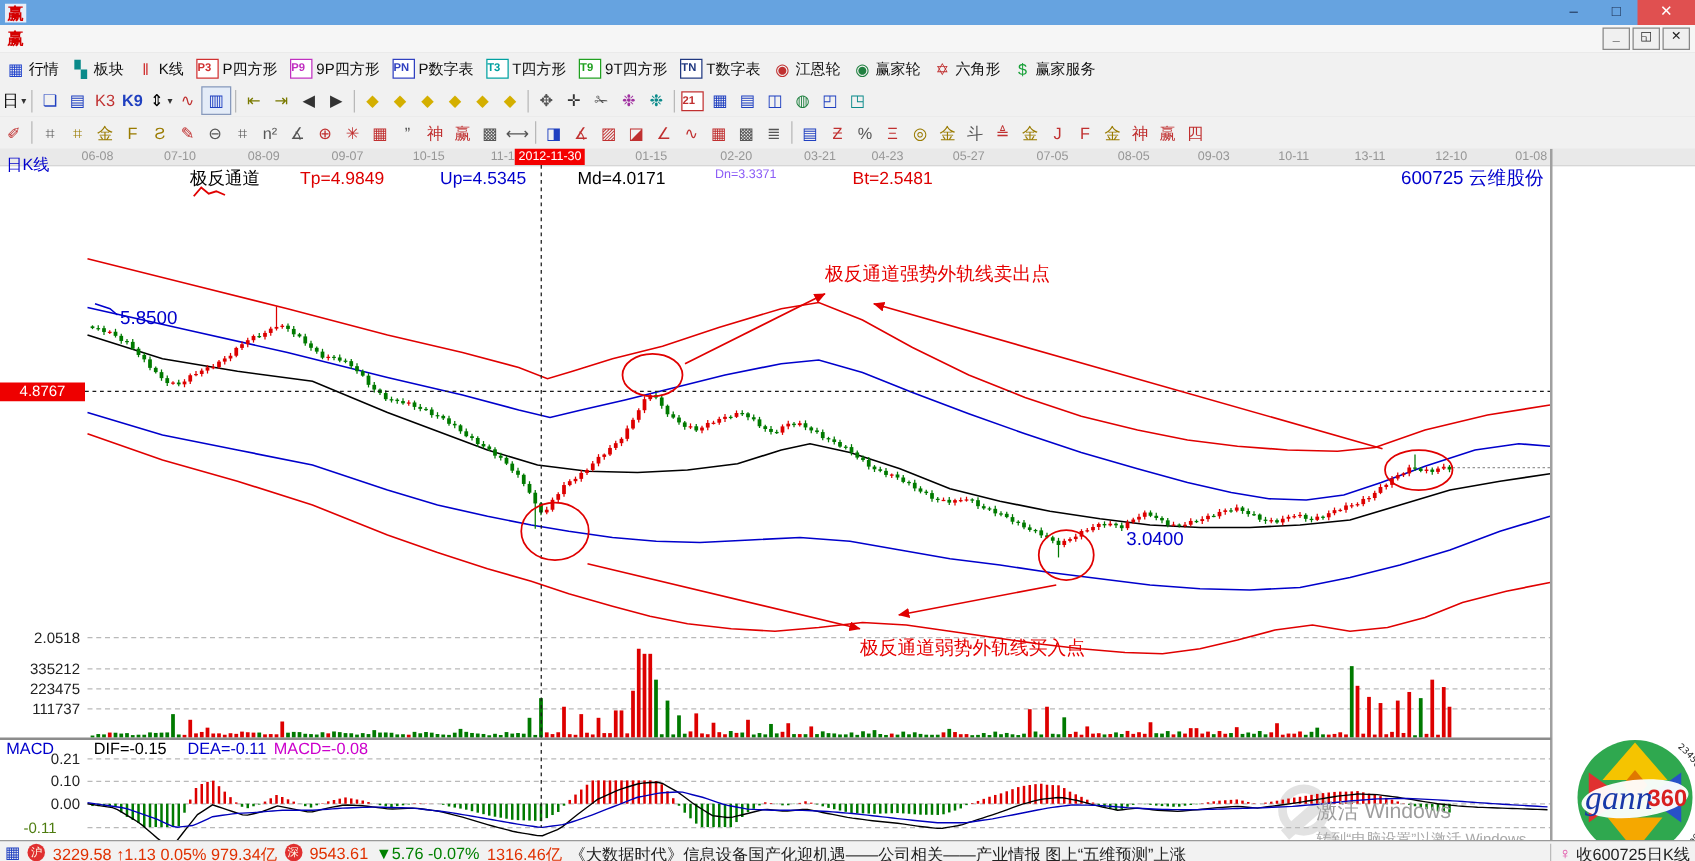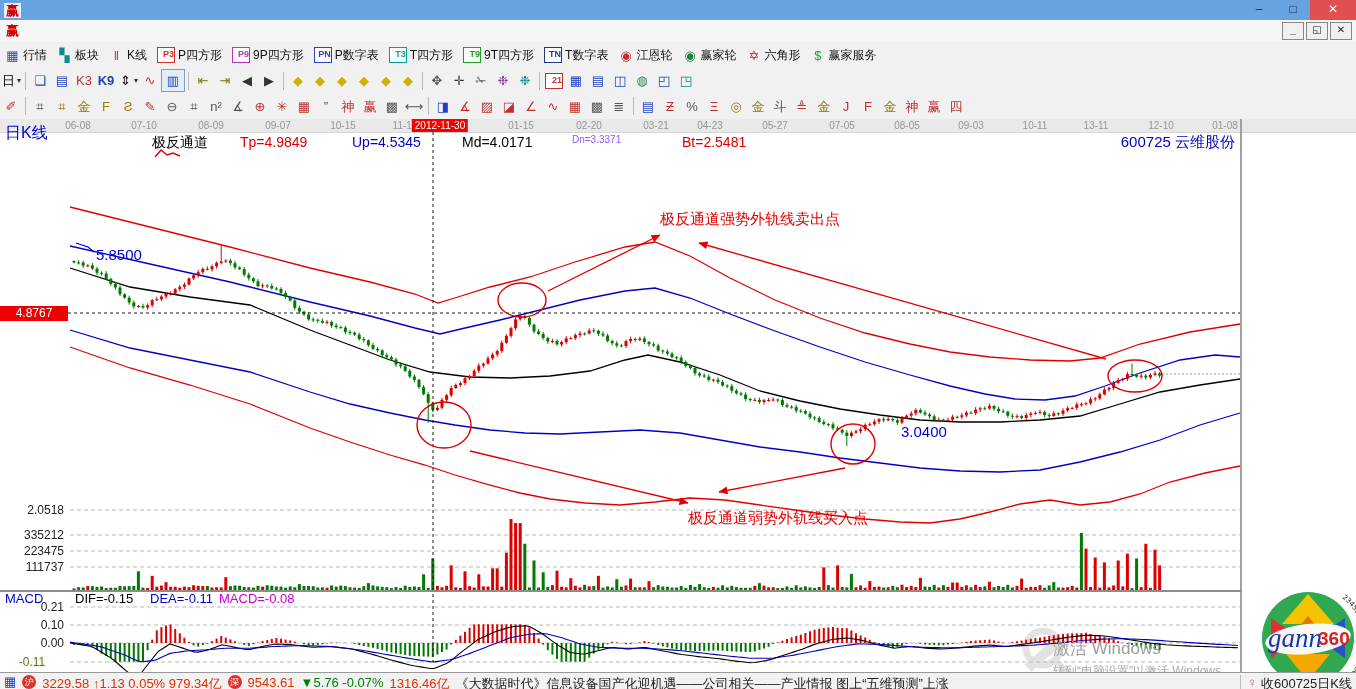--- a/index.html
+++ b/index.html
@@ -25,35 +25,35 @@
   
   .tbar{position:absolute;left:0;width:1356px;background:#f1f1f1;border-bottom:1px solid #cfcfcf;
     display:flex;align-items:center;}
   #toolbar1{top:42px;height:26px;}
   #toolbar2{top:68px;height:25px;}
   #toolbar3{top:93px;height:26px;}
   .titem{display:flex;align-items:center;gap:3px;padding:0 5px;font-size:12px;color:#111;height:22px;}
   .ticon{display:inline-block;min-width:15px;height:15px;text-align:center;line-height:15px;
     font-size:13px;}
   .tbox{display:inline-block;width:16px;height:14px;border:1px solid;font-size:9px;font-weight:bold;
-    text-align:right;line-height:13px;background:#fff;}
+    text-align:left;line-height:13px;background:#fff;}
   .sep{width:1px;height:18px;background:#b8b8b8;margin:0 3px;}
   .ibtn{width:22px;height:21px;display:flex;align-items:center;justify-content:center;font-size:13px;}
   .ibtn.sel{border:1px solid #8899bb;background:#e4ecf8;}
   .caret{font-size:8px;color:#333;margin-left:1px;}
   
   #chartwrap{position:absolute;left:0;top:119px;width:1356px;height:553px;background:#fff;}
   #datestrip{position:absolute;left:0;top:0;width:1356px;height:13px;background:#e9e9e9;
     border-bottom:1px solid #d6d6d6;}
   .dlabel{position:absolute;top:0;transform:translateX(-50%);font-size:10px;color:#969696;
     line-height:13px;white-space:nowrap;}
   .dlabel.hl{background:#f40000;color:#fff;padding:0 3px;}
   #chartsvg{position:absolute;left:0;top:0;width:1356px;height:553px;}
   .ovl{position:absolute;white-space:nowrap;}
-  .kline-lab{left:5px;top:4px;font-size:16px;color:#0000cc;}
+  .kline-lab{left:5px;top:4px;font-size:13px;color:#0000cc;}
   .ind-name{left:152px;top:15px;font-size:14px;color:#000;}
   .ind-tp{left:240px;top:15px;font-size:14px;color:#dd0000;}
   .ind-up{left:352px;top:15px;font-size:14px;color:#0000cc;}
   .ind-md{left:462px;top:15px;font-size:14px;color:#000;}
   .ind-dn{left:572px;top:15px;font-size:10px;color:#8b5cf6;}
   .ind-bt{left:682px;top:15px;font-size:14px;color:#dd0000;}
   .stock-lab{right:121px;top:14px;font-size:15px;color:#0000cc;}
   .high-call{left:96px;top:127px;font-size:15px;color:#0000cc;}
   .price-badge{left:0;top:187px;width:68px;height:15px;background:#ee0000;color:#fff;
     font-size:12px;text-align:center;line-height:15px;}

